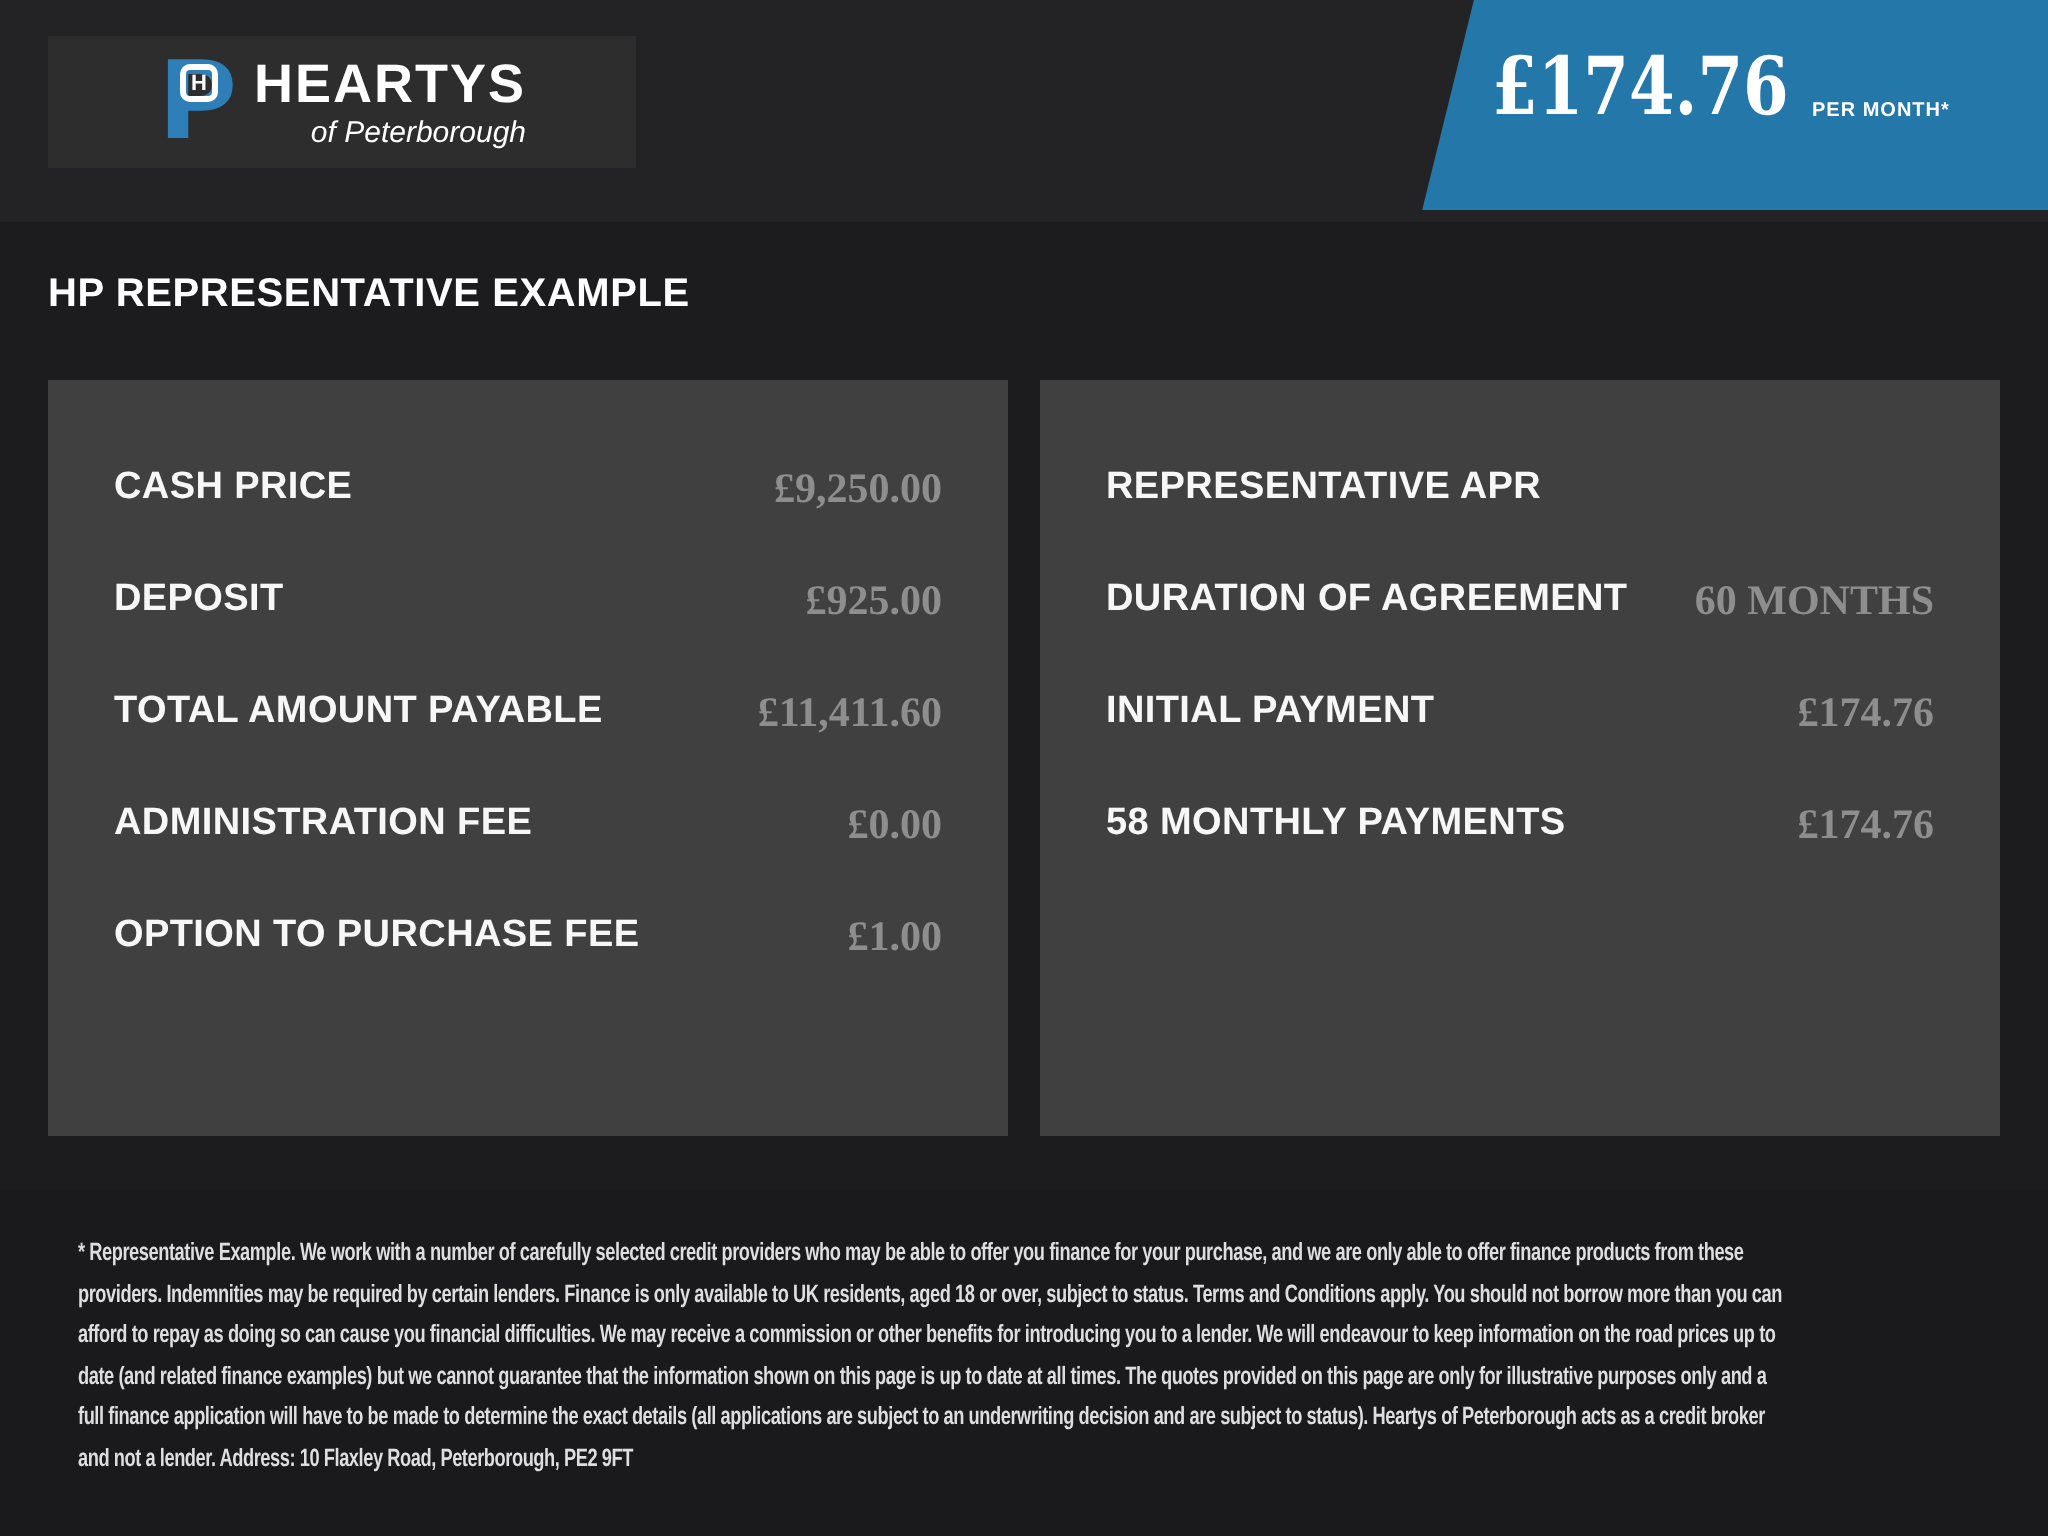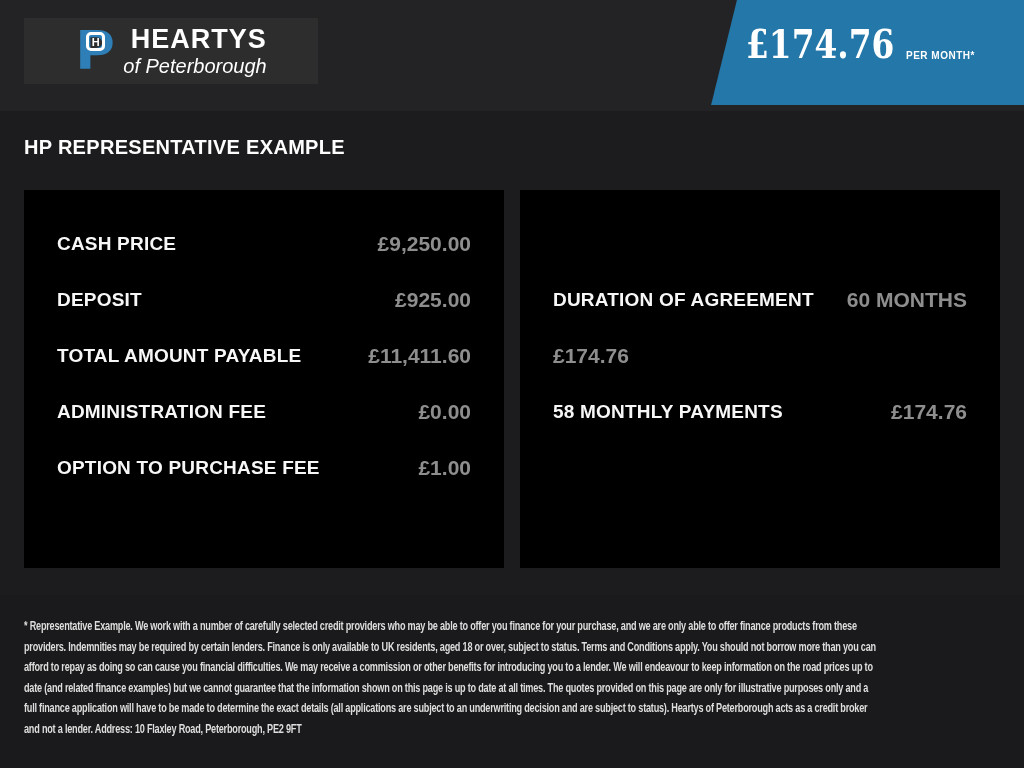--- a/index.html
+++ b/index.html
@@ -21,21 +21,21 @@
     font-family:"DejaVu Sans",sans-serif; font-weight:bold; font-size:54px; line-height:54px;
     color:#2e7fb8; display:block; letter-spacing:0;
   }
   .logo-h {
     position:absolute; top:8px; left:11px; width:19px; height:19px;
     border:3px solid #fff; border-radius:5px; color:#fff;
     font-size:11px; font-weight:bold; display:flex; align-items:center; justify-content:center;
   }
   .logo-text { display:flex; flex-direction:column; align-items:flex-end; }
   .logo-name { font-size:27px; font-weight:bold; color:#fff; letter-spacing:1px; line-height:1; }
-  .logo-tagline { font-size:20px; font-style:italic; color:#fff; margin-top:3px; line-height:1; }
+  .logo-tagline { font-size:15px; font-style:italic; color:#fff; margin-top:3px; line-height:1; }
 
   .price-ribbon {
     position:absolute; right:0; top:0; width:424px; height:105px;
     background:#2377a9;
     clip-path: polygon(32.3% 0, 100% 0, 100% 100%, 26.2% 100%);
   }
   .price-amount {
     position:absolute; left:146px; top:22px;
     font-family:"DejaVu Serif",serif; font-weight:bold; font-size:40px; line-height:1.1;
     color:#fff; transform:scaleX(0.82); transform-origin:left top; white-space:nowrap;
@@ -46,34 +46,34 @@
   }
 
   
   .main { padding:0 24px;margin-top:20px; }
   .page-title {
     margin-top:24px; font-size:20px; font-weight:bold; color:#fdfdfd;
     letter-spacing:0.3px; line-height:24px;
   }
   .panels { display:flex; gap:16px; margin-top:31px; }
   .panel {
-    width:480px; height:378px; background:#000000;
+    width:480px; height:378px; background:#404040;
     padding:26px 33px 0 33px; display:flex; flex-direction:column;
   }
   .row { height:56px; display:flex; align-items:center; justify-content:space-between; }
   .lbl { font-size:19px; font-weight:bold; color:#f7f7f7; letter-spacing:0.2px; white-space:nowrap; }
   .val {
-    font-family:Liberation Sans, sans-serif; font-weight:bold; font-size:21px;
+    font-family:Liberation Serif, serif; font-weight:bold; font-size:21px;
     color:#8e8e8e; white-space:nowrap;
   }
 
   
   .footer {
     position:absolute; left:0; top:595px; width:1024px; height:173px;
-    background:#1a1a1c; padding:21px 24px 0 24px;
+    background:#1a1a1c; padding:21px 24px 0 39px;
   }
   .disclaimer {
     font-size:12.5px; font-weight:bold; color:#dedede; line-height:20.6px;
     letter-spacing:-0.3px; white-space:pre;
     transform:scaleX(0.73); transform-origin:top left;
   }
 </style>
 </head>
 <body>
 
@@ -123,26 +123,28 @@
           <span class="val">£0.00</span>
         </div>
         <div class="row">
           <span class="lbl">OPTION TO PURCHASE FEE</span>
           <span class="val">£1.00</span>
         </div>
       </section>
 
       <section class="panel">
         <div class="row">
+          <span class="lbl">REPRESENTATIVE APR</span>
         </div>
         <div class="row">
           <span class="lbl">DURATION OF AGREEMENT</span>
           <span class="val">60 MONTHS</span>
         </div>
         <div class="row">
+          <span class="lbl">INITIAL PAYMENT</span>
           <span class="val">£174.76</span>
         </div>
         <div class="row">
           <span class="lbl">58 MONTHLY PAYMENTS</span>
           <span class="val">£174.76</span>
         </div>
       </section>
 
     </div>
   </main>

